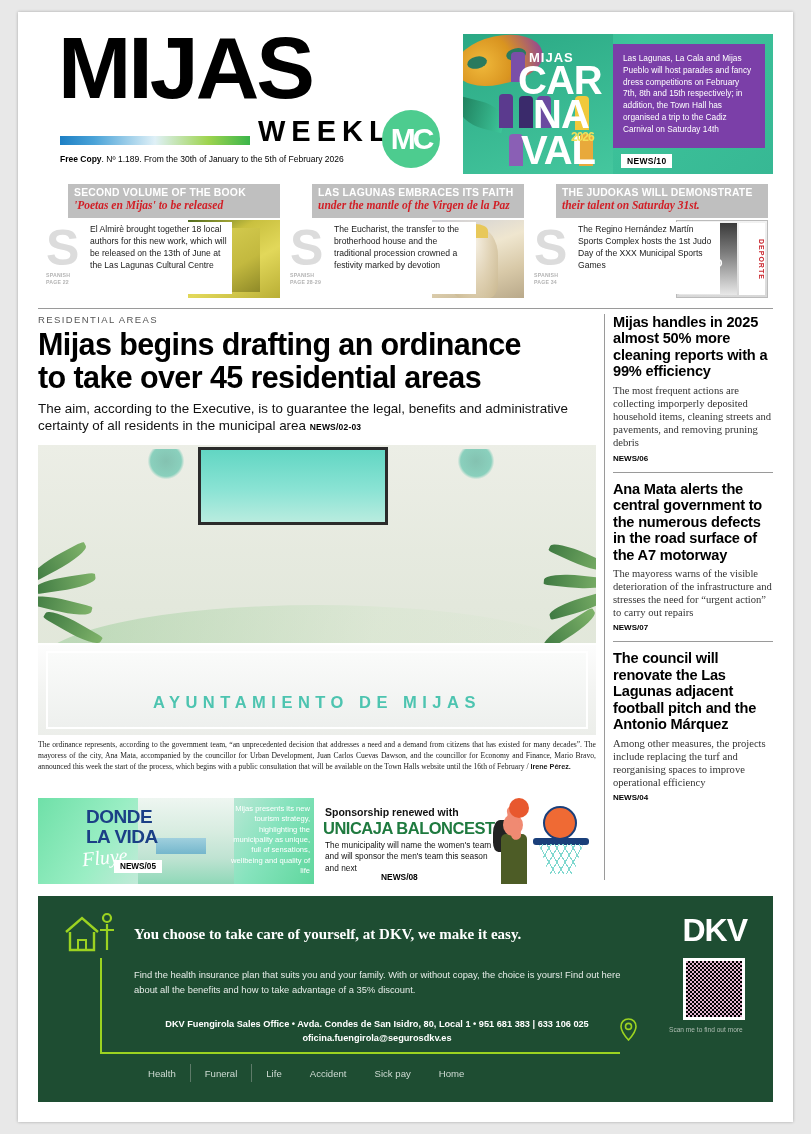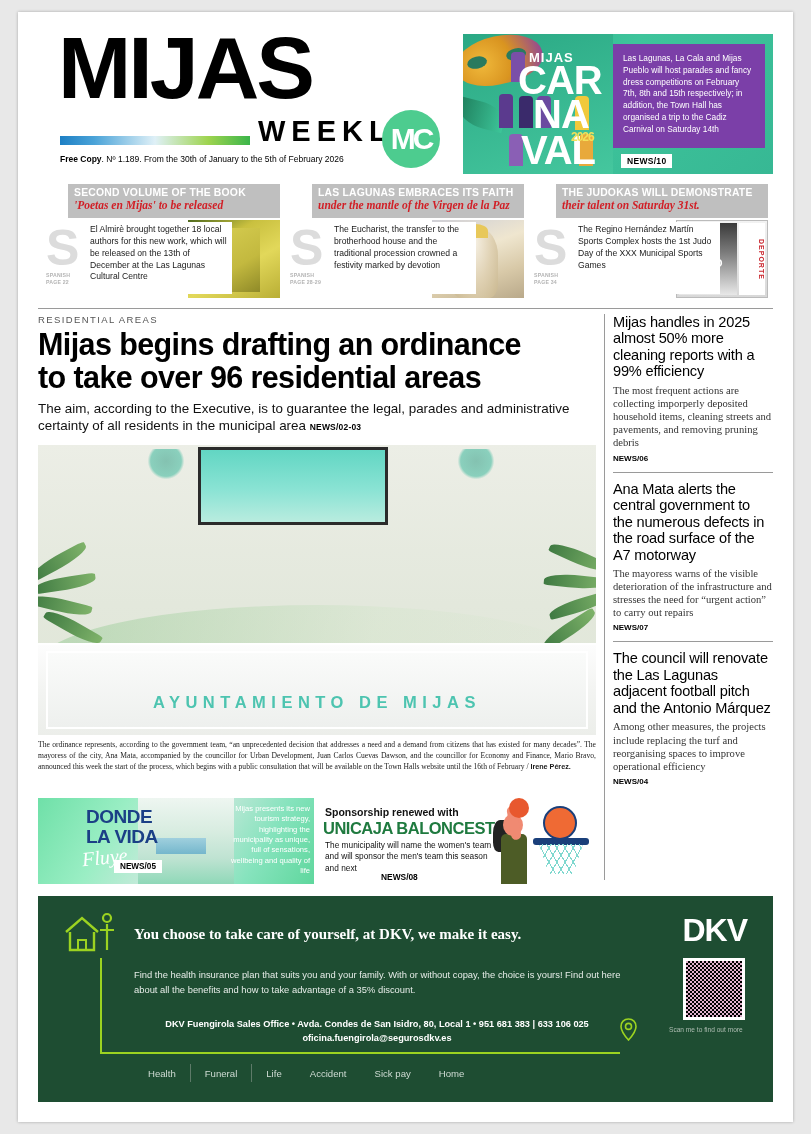--- a/index.html
+++ b/index.html
@@ -285,21 +285,21 @@
     font-family: "Liberation Serif", serif; text-align: justify;
   }
   .caption b { font-family: "Liberation Sans", sans-serif; font-size: 7.2px; }
 
   
   .sidebar {
     position: absolute; left: 595px; top: 6px; width: 160px;
   }
   .side-div { width: 100%; height: 1px; background: #9a9a9a; margin: 9px 0 8px 0; }
   .side-head {
-    font-size: 14.6px; font-weight: normal; line-height: 1.13; color: #000;
+    font-size: 14.6px; font-weight: bold; line-height: 1.13; color: #000;
     letter-spacing: -.2px;
   }
   .side-body {
     margin-top: 4px; font-size: 10.6px; line-height: 1.24; color: #333;
     font-family: "Liberation Serif", serif;
   }
   .side-ref {
     margin-top: 4px; font-size: 8px; font-weight: bold; color: #000;
   }
   .vrule {
@@ -514,21 +514,21 @@
       <div class="s-mark">
         <div class="s-glyph">S</div>
         <div class="s-label">
           <span>SPANISH</span><br>
           <span>PAGE 22</span>
         </div>
       </div>
       <div class="teaser-img img-book">
         <div class="bookcover"></div>
       </div>
-      <div class="teaser-body">El Almirè brought together 18 local authors for this new work, which will be released on the 13th of December at the Las Lagunas Cultural Centre</div>
+      <div class="teaser-body">El Almirè brought together 18 local authors for this new work, which will be released on the 13th of June at the Las Lagunas Cultural Centre</div>
     </div>
 
     <div class="teaser">
       <div class="teaser-head">
         <div class="th-l1">LAS LAGUNAS EMBRACES ITS FAITH</div>
         <div class="th-l2">under the mantle of the Virgen de la Paz</div>
       </div>
       <div class="s-mark">
         <div class="s-glyph">S</div>
         <div class="s-label">
@@ -566,24 +566,24 @@
   </div>
 
   <div class="content">
     <div class="rule-top"></div>
     <div class="vrule"></div>
 
     <div class="main-col">
       <div class="kicker">RESIDENTIAL AREAS</div>
       <div class="headline">
         <div>Mijas begins drafting an ordinance</div>
-        <div>to take over 96 residential areas</div>
+        <div>to take over 45 residential areas</div>
       </div>
       <div class="standfirst">
-        <span>The aim, according to the Executive, is to guarantee the legal, parades and administrative certainty of all residents in the municipal area</span>
+        <span>The aim, according to the Executive, is to guarantee the legal, benefits and administrative certainty of all residents in the municipal area</span>
         <span class="news-ref">NEWS/02-03</span>
       </div>
 
       <div class="photo">
         <div class="ph-wall"></div>
         <div class="ph-swoosh"></div>
         <div class="ph-crest" style="left:110px;top:4px"></div>
         <div class="ph-crest" style="left:420px;top:4px"></div>
         <div class="ph-screen"></div>
 

